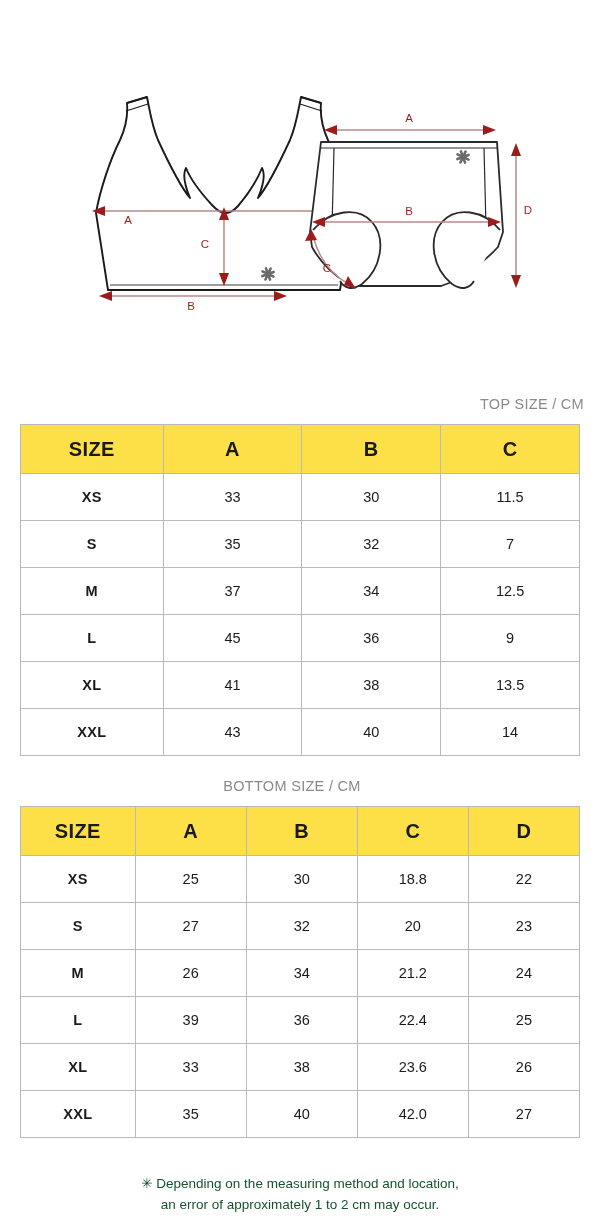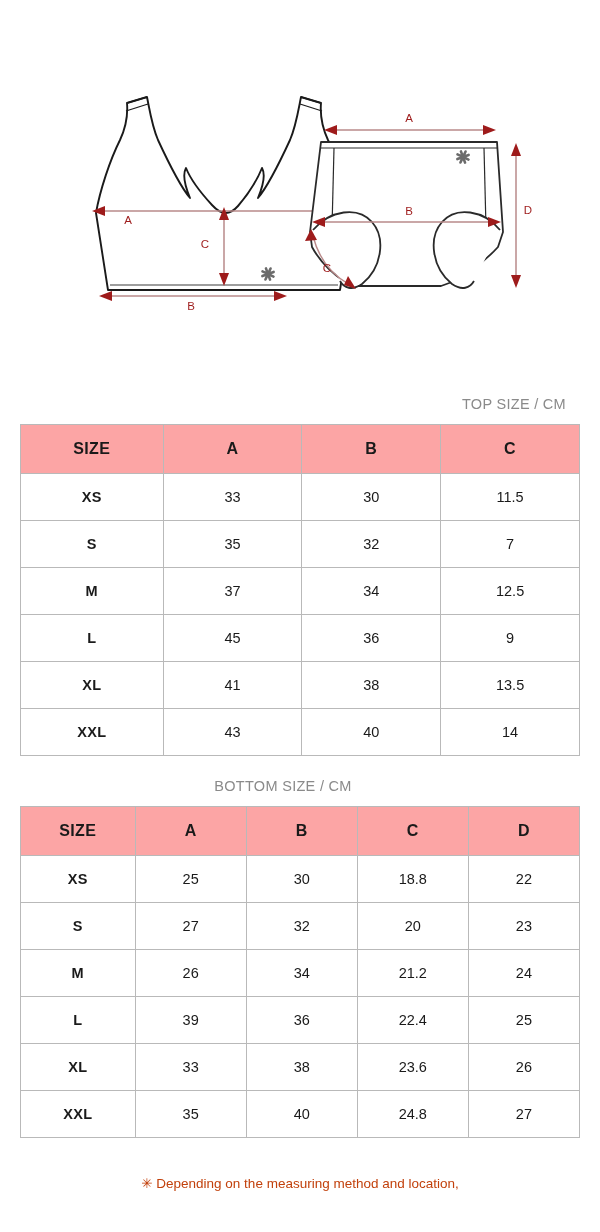--- a/index.html
+++ b/index.html
@@ -28,21 +28,21 @@
     top: 0;
     left: 0;
     width: 600px;
     height: 340px;
     display: block;
   }
 
   
   .section-label {
     text-align: right;
-    padding-right: 34px;
+    padding-right: 16px;
     font-size: 14.5px;
     letter-spacing: 0.3px;
     color: #8a8a8a;
     font-family: "Liberation Sans", sans-serif;
   }
   .section-label.top-label { margin-top: 56px; margin-bottom: 12px; }
   .section-label.bottom-label { margin-top: 22px; margin-bottom: 12px; text-align: center; }
 
   
   .table-wrap {
@@ -59,23 +59,23 @@
   table.size-table td {
     border: 1px solid #b9b9b9;
     text-align: center;
     vertical-align: middle;
     height: 46px;
     font-size: 14.5px;
     color: #1a1a1a;
     padding: 0;
   }
   table.size-table thead th {
-    background: #fca5a5;
+    background: #fde047;
     font-weight: bold;
-    font-size: 16px;
+    font-size: 20px;
     letter-spacing: 0.4px;
     height: 48px;
   }
   table.size-table tbody td.size-cell {
     font-weight: bold;
     letter-spacing: 0.3px;
   }
   table.size-table tbody td.value-cell {
     font-weight: normal;
     margin-left: 28px;
@@ -86,21 +86,21 @@
   
   table.bottom-table col.c-size { width: 20.5%; }
   table.bottom-table col.c-val  { width: 19.875%; }
 
   
   .footnote {
     margin-top: 36px;
     text-align: center;
     font-size: 13.5px;
     line-height: 1.55;
-    color: #c2410c;
+    color: #14532d;
     font-family: "Liberation Sans", sans-serif;
   }
   .footnote .line { display: block; }
 </style>
 </head>
 <body>
 
 <div class="diagrams">
   <svg class="diagram-svg" viewBox="0 0 600 340">
 
@@ -342,22 +342,23 @@
         <td class="size-cell">XL</td>
         <td class="value-cell">33</td>
         <td class="value-cell">38</td>
         <td class="value-cell">23.6</td>
         <td class="value-cell">26</td>
       </tr>
       <tr>
         <td class="size-cell">XXL</td>
         <td class="value-cell">35</td>
         <td class="value-cell">40</td>
-        <td class="value-cell">24.8</td>
+        <td class="value-cell">42.0</td>
         <td class="value-cell">27</td>
       </tr>
     </tbody>
   </table>
 </div>
 
 <div class="footnote">
   <span class="line">✳ Depending on the measuring method and location,</span>
+  <span class="line">an error of approximately 1 to 2 cm may occur.</span>
 </div>
 
 </body></html>

